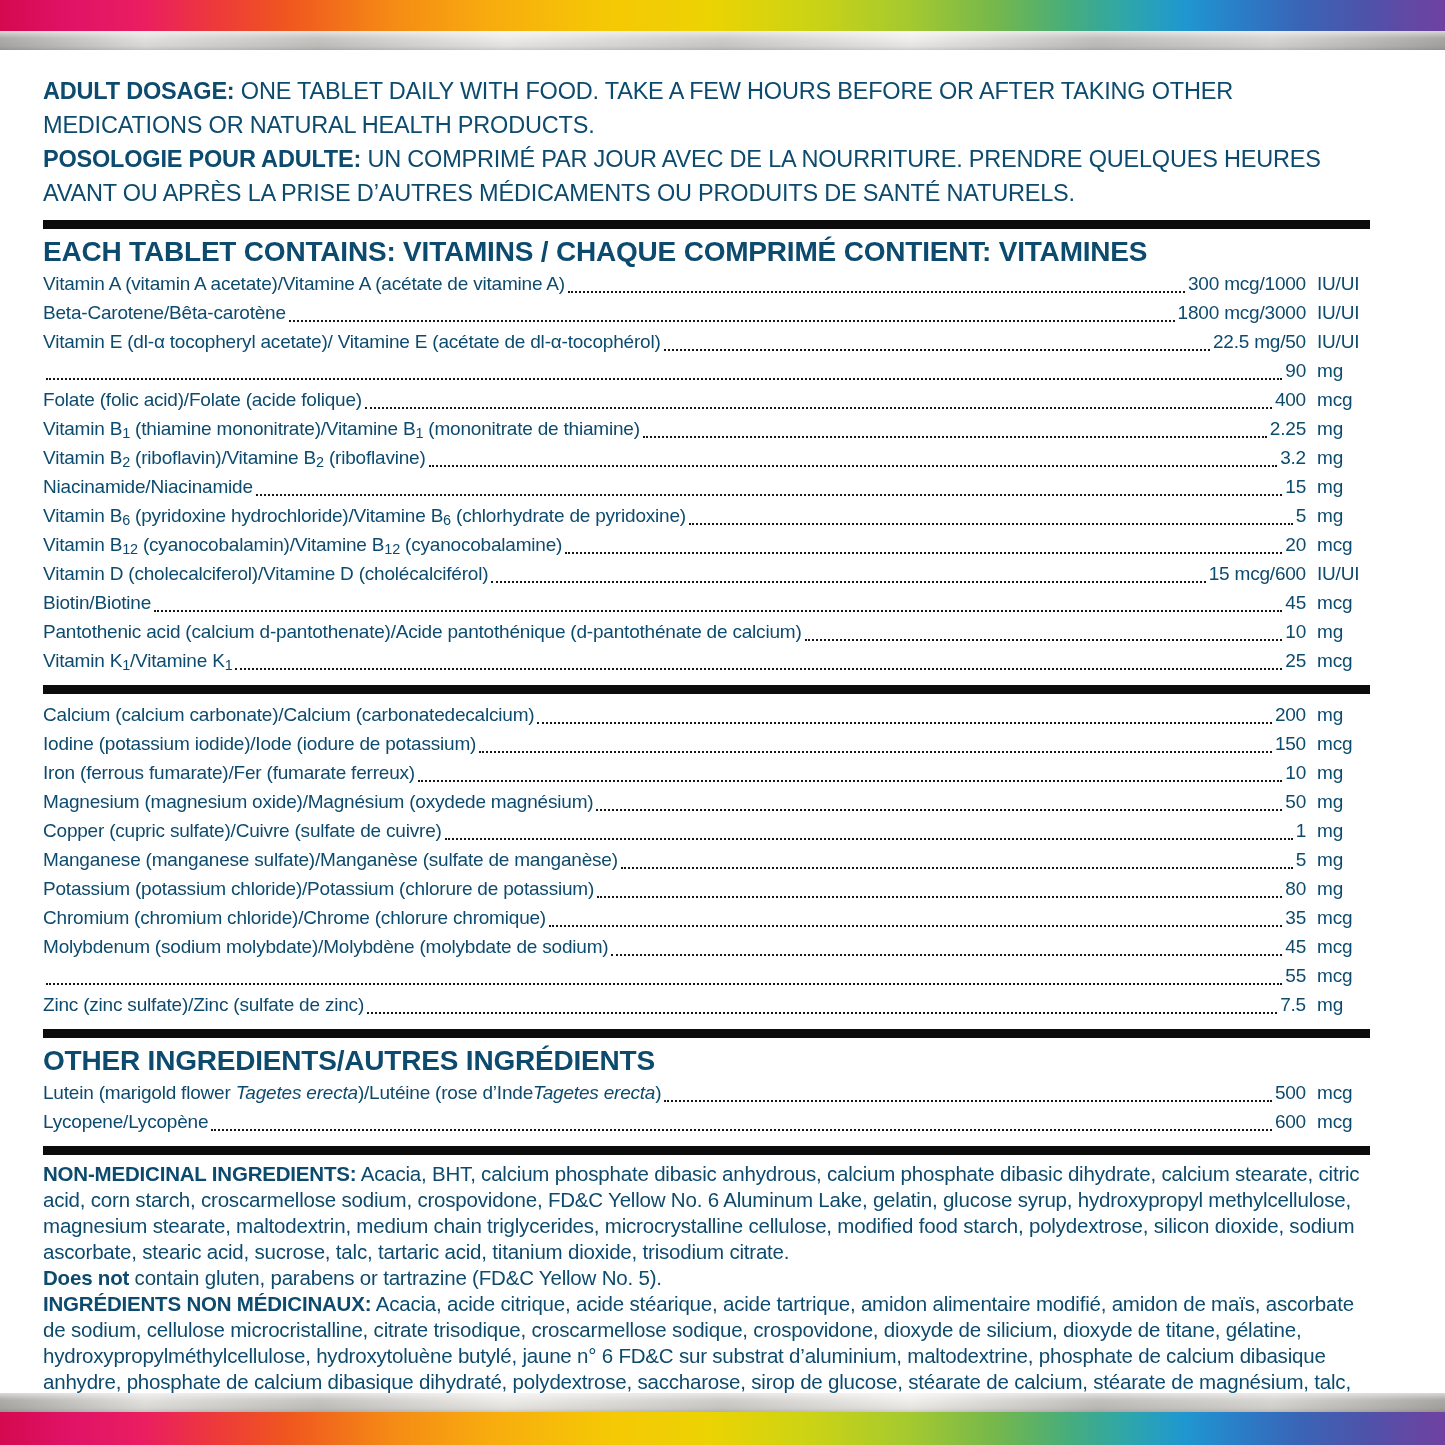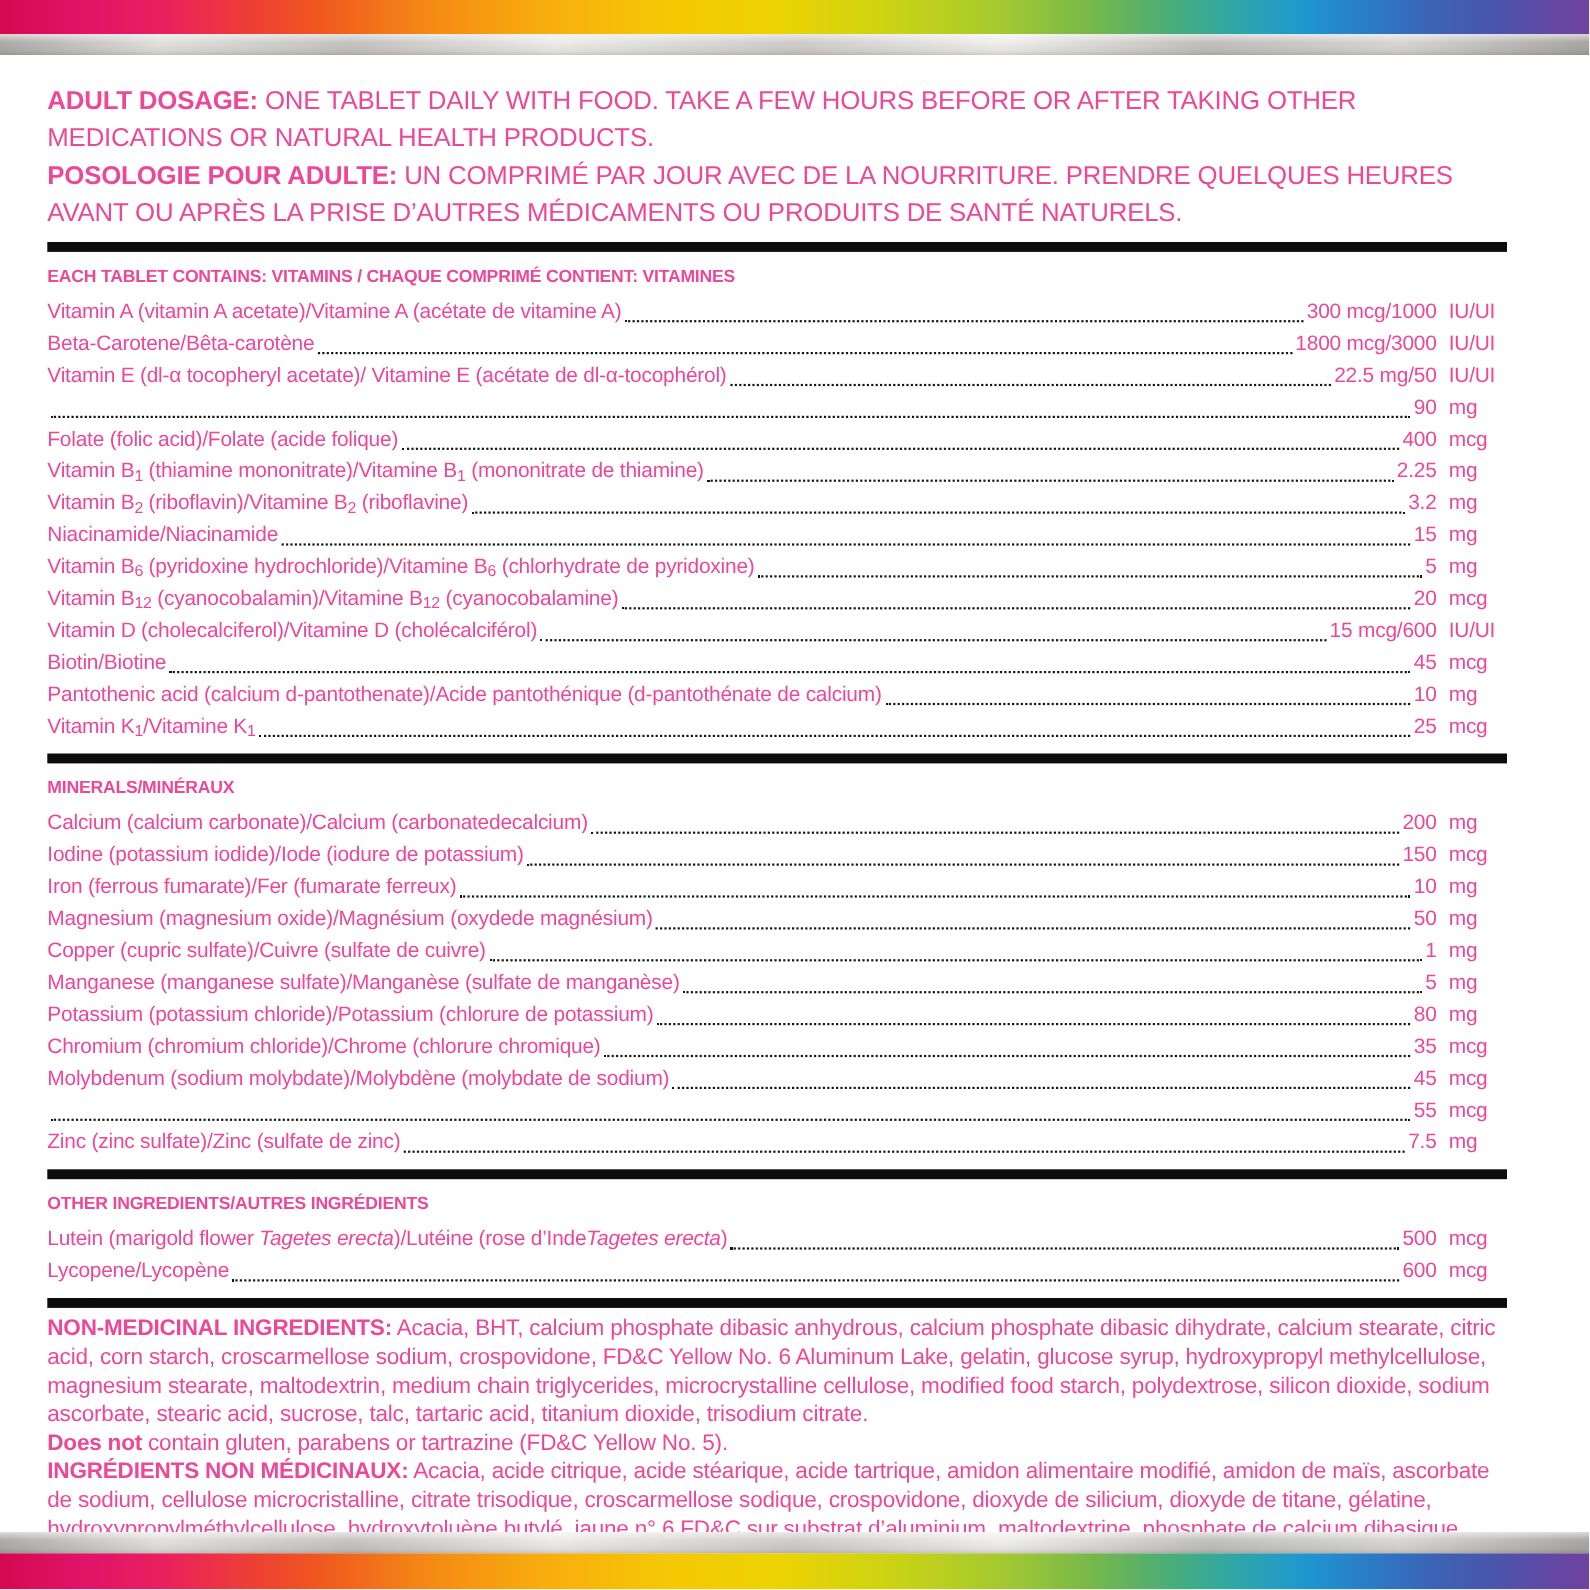--- a/index.html
+++ b/index.html
@@ -1,34 +1,34 @@
 <!DOCTYPE html>
 <html><head>
 <meta charset="utf-8">
 <style>
   html,body{margin:0;padding:0;background:#ffffff;}
   .page{
     position:relative;width:1445px;height:1445px;background:#ffffff;
     display:flex;flex-direction:column;overflow:hidden;
     font-family:"Liberation Sans","DejaVu Sans",sans-serif;
-    color:#ec4899;letter-spacing:-0.2px;
+    color:#0c4a6e;letter-spacing:-0.2px;
   }
   .bar{width:100%;flex:0 0 auto;}
   .rainbow-top{height:31px;}
   .rainbow-bottom{height:33px;}
   .silver{height:19px;position:relative;}
   .silver::after{
     content:"";position:absolute;inset:0;
     background:linear-gradient(180deg,rgba(255,255,255,.55),rgba(255,255,255,0) 38%,rgba(0,0,0,.05) 80%,rgba(0,0,0,.14));
   }
   .content{flex:1 1 auto;display:flex;flex-direction:column;padding:24px 75px 0 43px;overflow:hidden;}
   .dosage{font-size:23.5px;line-height:34px;margin:0;font-weight:400;}
   .dosage b{font-weight:700;}
   .rule{height:9px;background:#0c0c0c;margin:10px 0 6px;flex:0 0 auto;}
-  h2.section{font-size:16px;line-height:30px;font-weight:700;margin:2px 0 2px;}
+  h2.section{font-size:28px;line-height:30px;font-weight:700;margin:2px 0 2px;}
   .rows{display:block;}
   .row{display:flex;align-items:baseline;font-size:19px;line-height:29px;}
   .nm{white-space:nowrap;flex:0 0 auto;}
   .leader{flex:1 1 auto;align-self:flex-end;height:0;border-bottom:2.6px dotted #161616;margin:0 3px 5px 3px;min-width:12px;}
   .amt{white-space:nowrap;flex:0 0 auto;}
   .unit{flex:0 0 64px;padding-left:11px;box-sizing:border-box;white-space:nowrap;}
   sub{font-size:76%;line-height:0;vertical-align:-3px;}
   i{font-style:italic;}
   .nmi{font-size:20.5px;line-height:26px;margin:0;font-weight:400;}
   .nmi b{font-weight:700;}
@@ -131,21 +131,20 @@
         <div class="row">
     <span class="nm">Vitamin K<sub>1</sub>/Vitamine K<sub>1</sub> </span>
     <span class="leader"></span>
     <span class="amt">25</span>
     <span class="unit">mcg</span>
   </div>
       </div>
 
     <div class="rule"></div>
 
-    <h2 class="section">MINERALS/MINÉRAUX</h2>
     <div class="rows">
         <div class="row">
     <span class="nm">Calcium (calcium carbonate)/Calcium (carbonatedecalcium) </span>
     <span class="leader"></span>
     <span class="amt">200</span>
     <span class="unit">mg</span>
   </div>
         <div class="row">
     <span class="nm">Iodine (potassium iodide)/Iode (iodure de potassium) </span>
     <span class="leader"></span>

